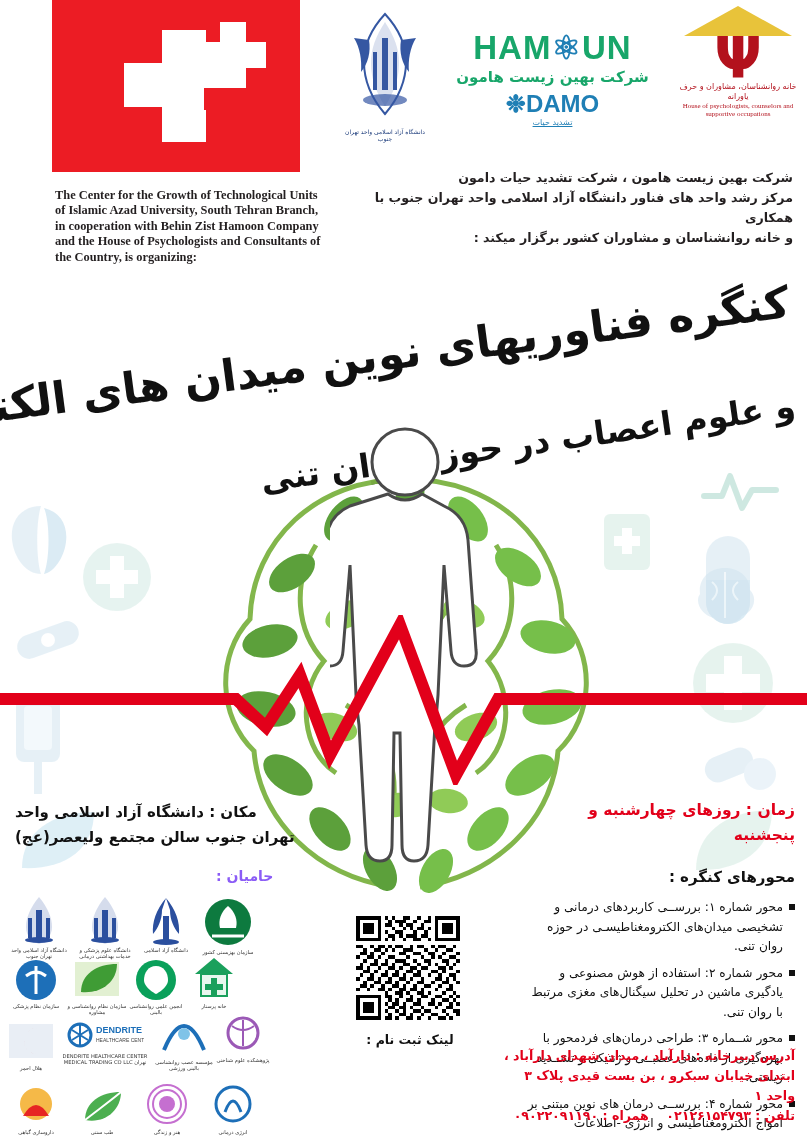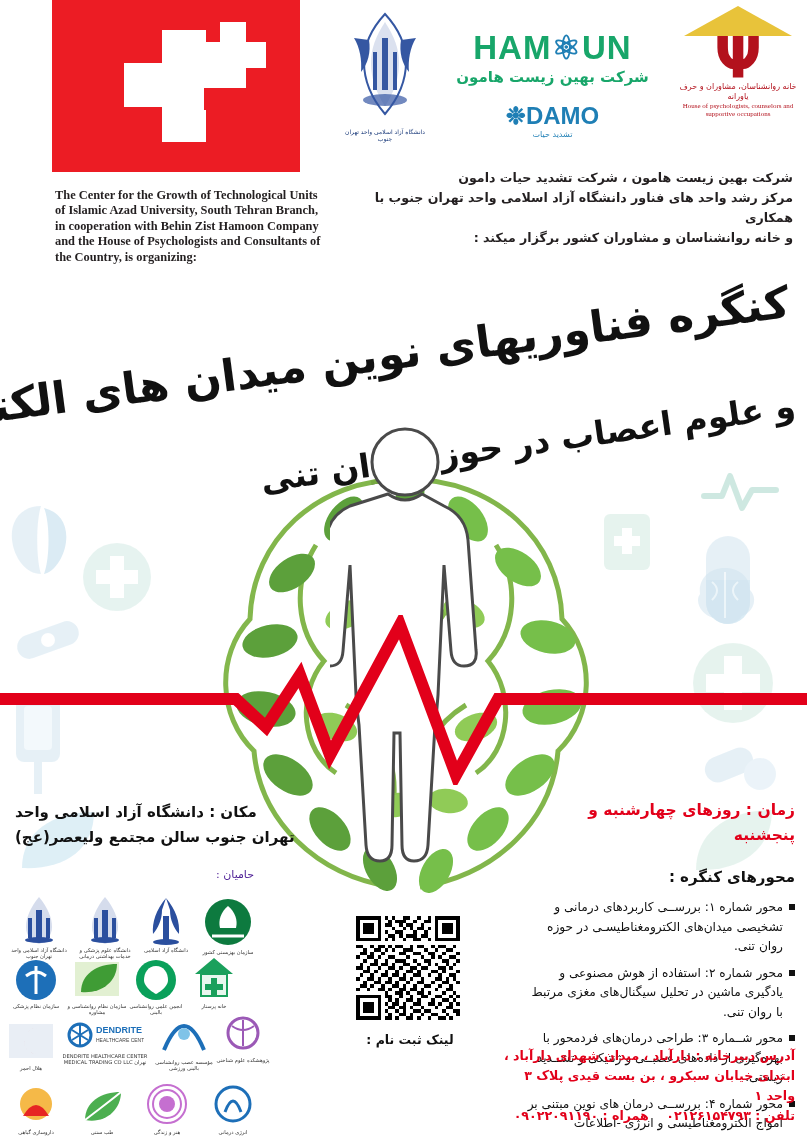--- a/index.html
+++ b/index.html
@@ -29,22 +29,22 @@
   }
 
   
   .logo-iau{position:absolute;left:340px;top:8px;width:90px;height:150px;text-align:center;}
   .logo-iau svg{display:block;margin:0 auto;}
   .logo-iau .cap{font-size:6px;color:#1a3a7a;line-height:7px;margin-top:2px;}
 
   .logo-hamoun{position:absolute;left:445px;top:28px;width:215px;height:120px;text-align:center;}
   .hamoun-word{font-family:"Liberation Sans",sans-serif;font-weight:bold;font-size:33px;color:#18a66a;letter-spacing:1px;}
   .hamoun-fa{font-size:15px;color:#18a66a;font-weight:bold;direction:rtl;margin-top:1px;}
-  .damoun-word{font-family:"Liberation Sans",sans-serif;font-weight:bold;font-size:24px;color:#1f7fb5;margin-top:16px;}
-  .damoun-fa{font-size:8px;color:#1f7fb5;direction:rtl;}
+  .damoun-word{font-family:"Liberation Sans",sans-serif;font-weight:bold;font-size:24px;color:#1f7fb5;margin-top:4px;}
+  .damoun-fa{font-size:8px;color:#1f7fb5;direction:rtl;text-decoration:underline;}
 
   .logo-psy{position:absolute;left:672px;top:6px;width:132px;height:150px;text-align:center;}
   .psy-roof{width:108px;height:30px;margin:0 auto;background:#e8c33a;clip-path:polygon(50% 0,100% 100%,0 100%);}
   .psy-sym{font-size:56px;color:#b3121d;line-height:46px;font-weight:bold;}
   .psy-fa{font-size:8px;color:#b3121d;direction:rtl;line-height:10px;}
   .psy-en{font-size:7px;color:#b3121d;line-height:8px;font-family:"Liberation Serif",serif;}
 
   .fa-head{
     position:absolute;right:14px;top:168px;width:452px;
     direction:rtl;text-align:right;
@@ -77,21 +77,21 @@
   .ecg{position:absolute;left:0;top:215px;width:807px;height:170px;}
 
   .ghost{position:absolute;opacity:.5;}
 
   
   .venue{
     position:absolute;right:452px;top:800px;width:340px;
     direction:rtl;text-align:left;font-weight:bold;font-size:15px;line-height:25px;color:#111;
   }
   .supporters-label{
-    position:absolute;left:216px;top:868px;font-weight:normal;font-size:11px;color:#4c1d95;direction:rtl;
+    position:absolute;left:216px;top:868px;font-weight:bold;font-size:14px;color:#8b5cf6;direction:rtl;
   }
   .sup-grid{position:absolute;left:0px;top:888px;width:300px;height:250px;}
   .sup{position:absolute;text-align:center;font-size:5.2px;line-height:6px;color:#333;}
 
   
   .time-block{
     position:absolute;right:12px;top:798px;width:250px;direction:rtl;text-align:right;
     color:#e2001a;font-weight:bold;font-size:15.5px;line-height:25px;
   }
   .axes-title{

